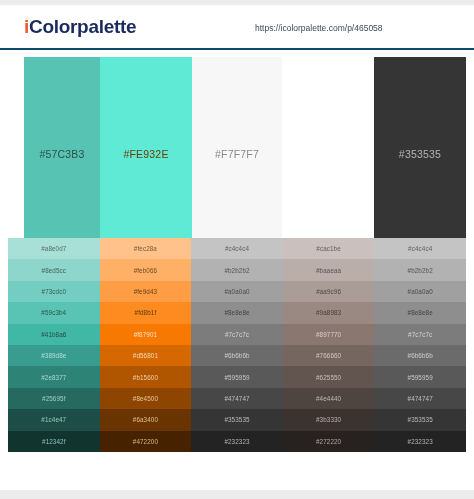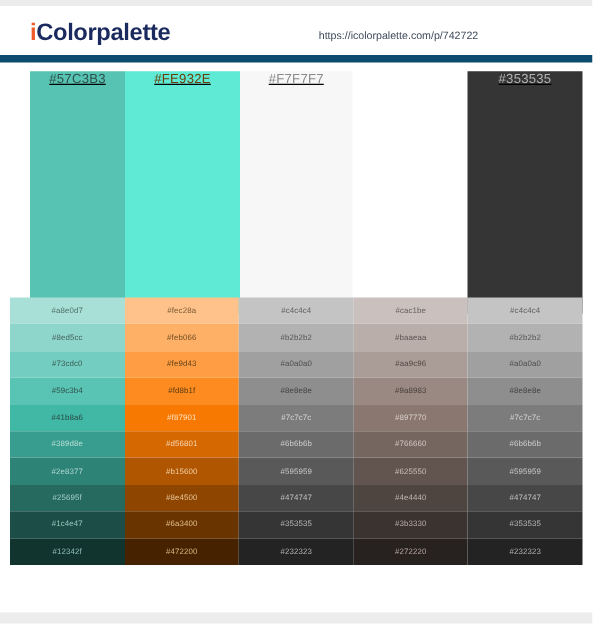--- a/index.html
+++ b/index.html
@@ -31,21 +31,21 @@
     background: #ececed;
   }
 
   
   .header {
     position: absolute;
     top: 5px; left: 0;
     width: 474px;
     height: 45px;
     background: #ffffff;
-    border-bottom: 6px solid #0c4a6e;
+    border-bottom: 2px solid #0c4a6e;
   }
 
   .logo {
     position: absolute;
     left: 24px;
     top: 11px;
     font-size: 19px;
     font-weight: bold;
     letter-spacing: -0.3px;
     white-space: nowrap;
@@ -69,23 +69,22 @@
     left: 0;
     width: 474px;
     height: 158px;
   }
 
   .swatch {
     position: absolute;
     top: 0;
     height: 194px;
     display: flex;
-    align-items: flex-start;
+    align-items: center;
     justify-content: center;
-    text-decoration: underline;
   }
 
   .swatch-label {
     font-size: 10.5px;
     letter-spacing: 0.2px;
     white-space: nowrap;
   }
 
   
   .shade-grid {
@@ -131,21 +130,21 @@
 <body>
 
 <div id="page">
 
   <div class="topbar"></div>
 
   <div class="header">
     <div class="logo">
       <span class="logo-i">i</span><span class="logo-rest">Colorpalette</span>
     </div>
-    <div class="page-url">https://icolorpalette.com/p/742722</div>
+    <div class="page-url">https://icolorpalette.com/p/465058</div>
   </div>
 
   <div class="swatch-strip">
       <div class="swatch" style="left: 24px; width: 76px; background: rgb(87, 195, 179);">
         <span class="swatch-label" style="color: rgb(47, 79, 74);">#57C3B3</span>
       </div>
       <div class="swatch" style="left: 100px; width: 92px; background: #5eead4;">
         <span class="swatch-label" style="color: rgb(107, 60, 6);">#FE932E</span>
       </div>
       <div class="swatch" style="left: 192px; width: 90px; background: rgb(247, 247, 247);">

